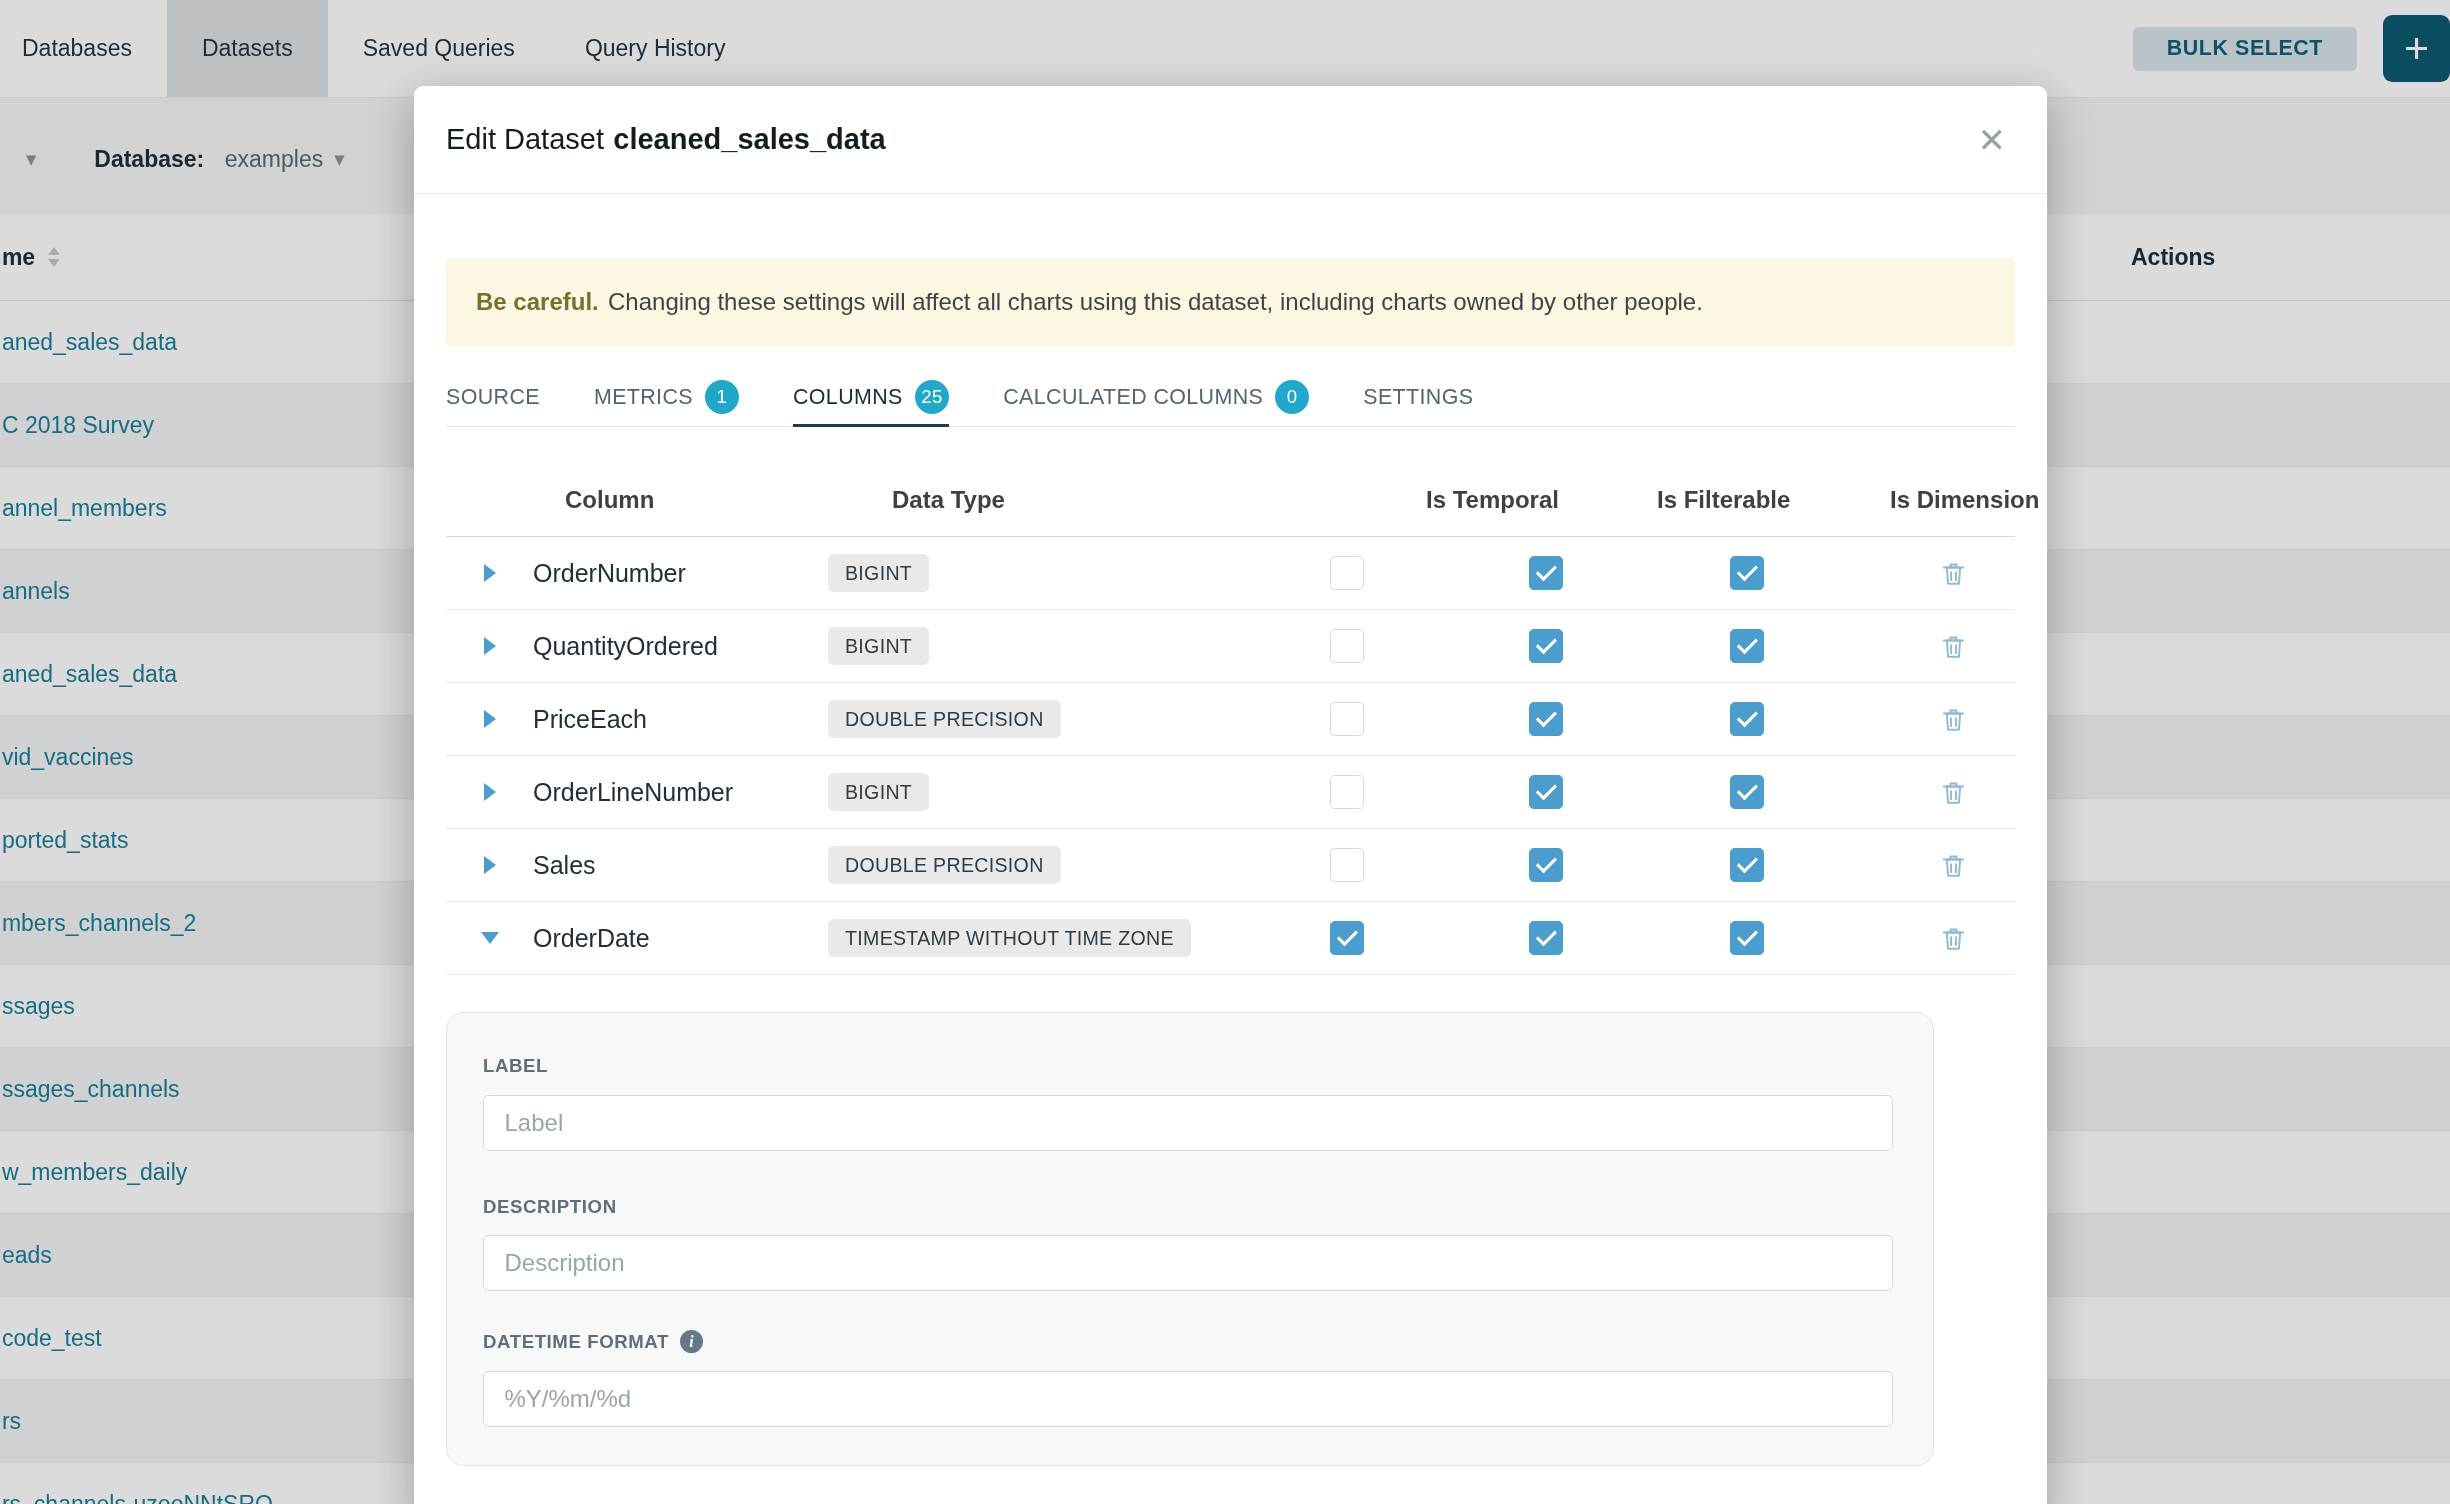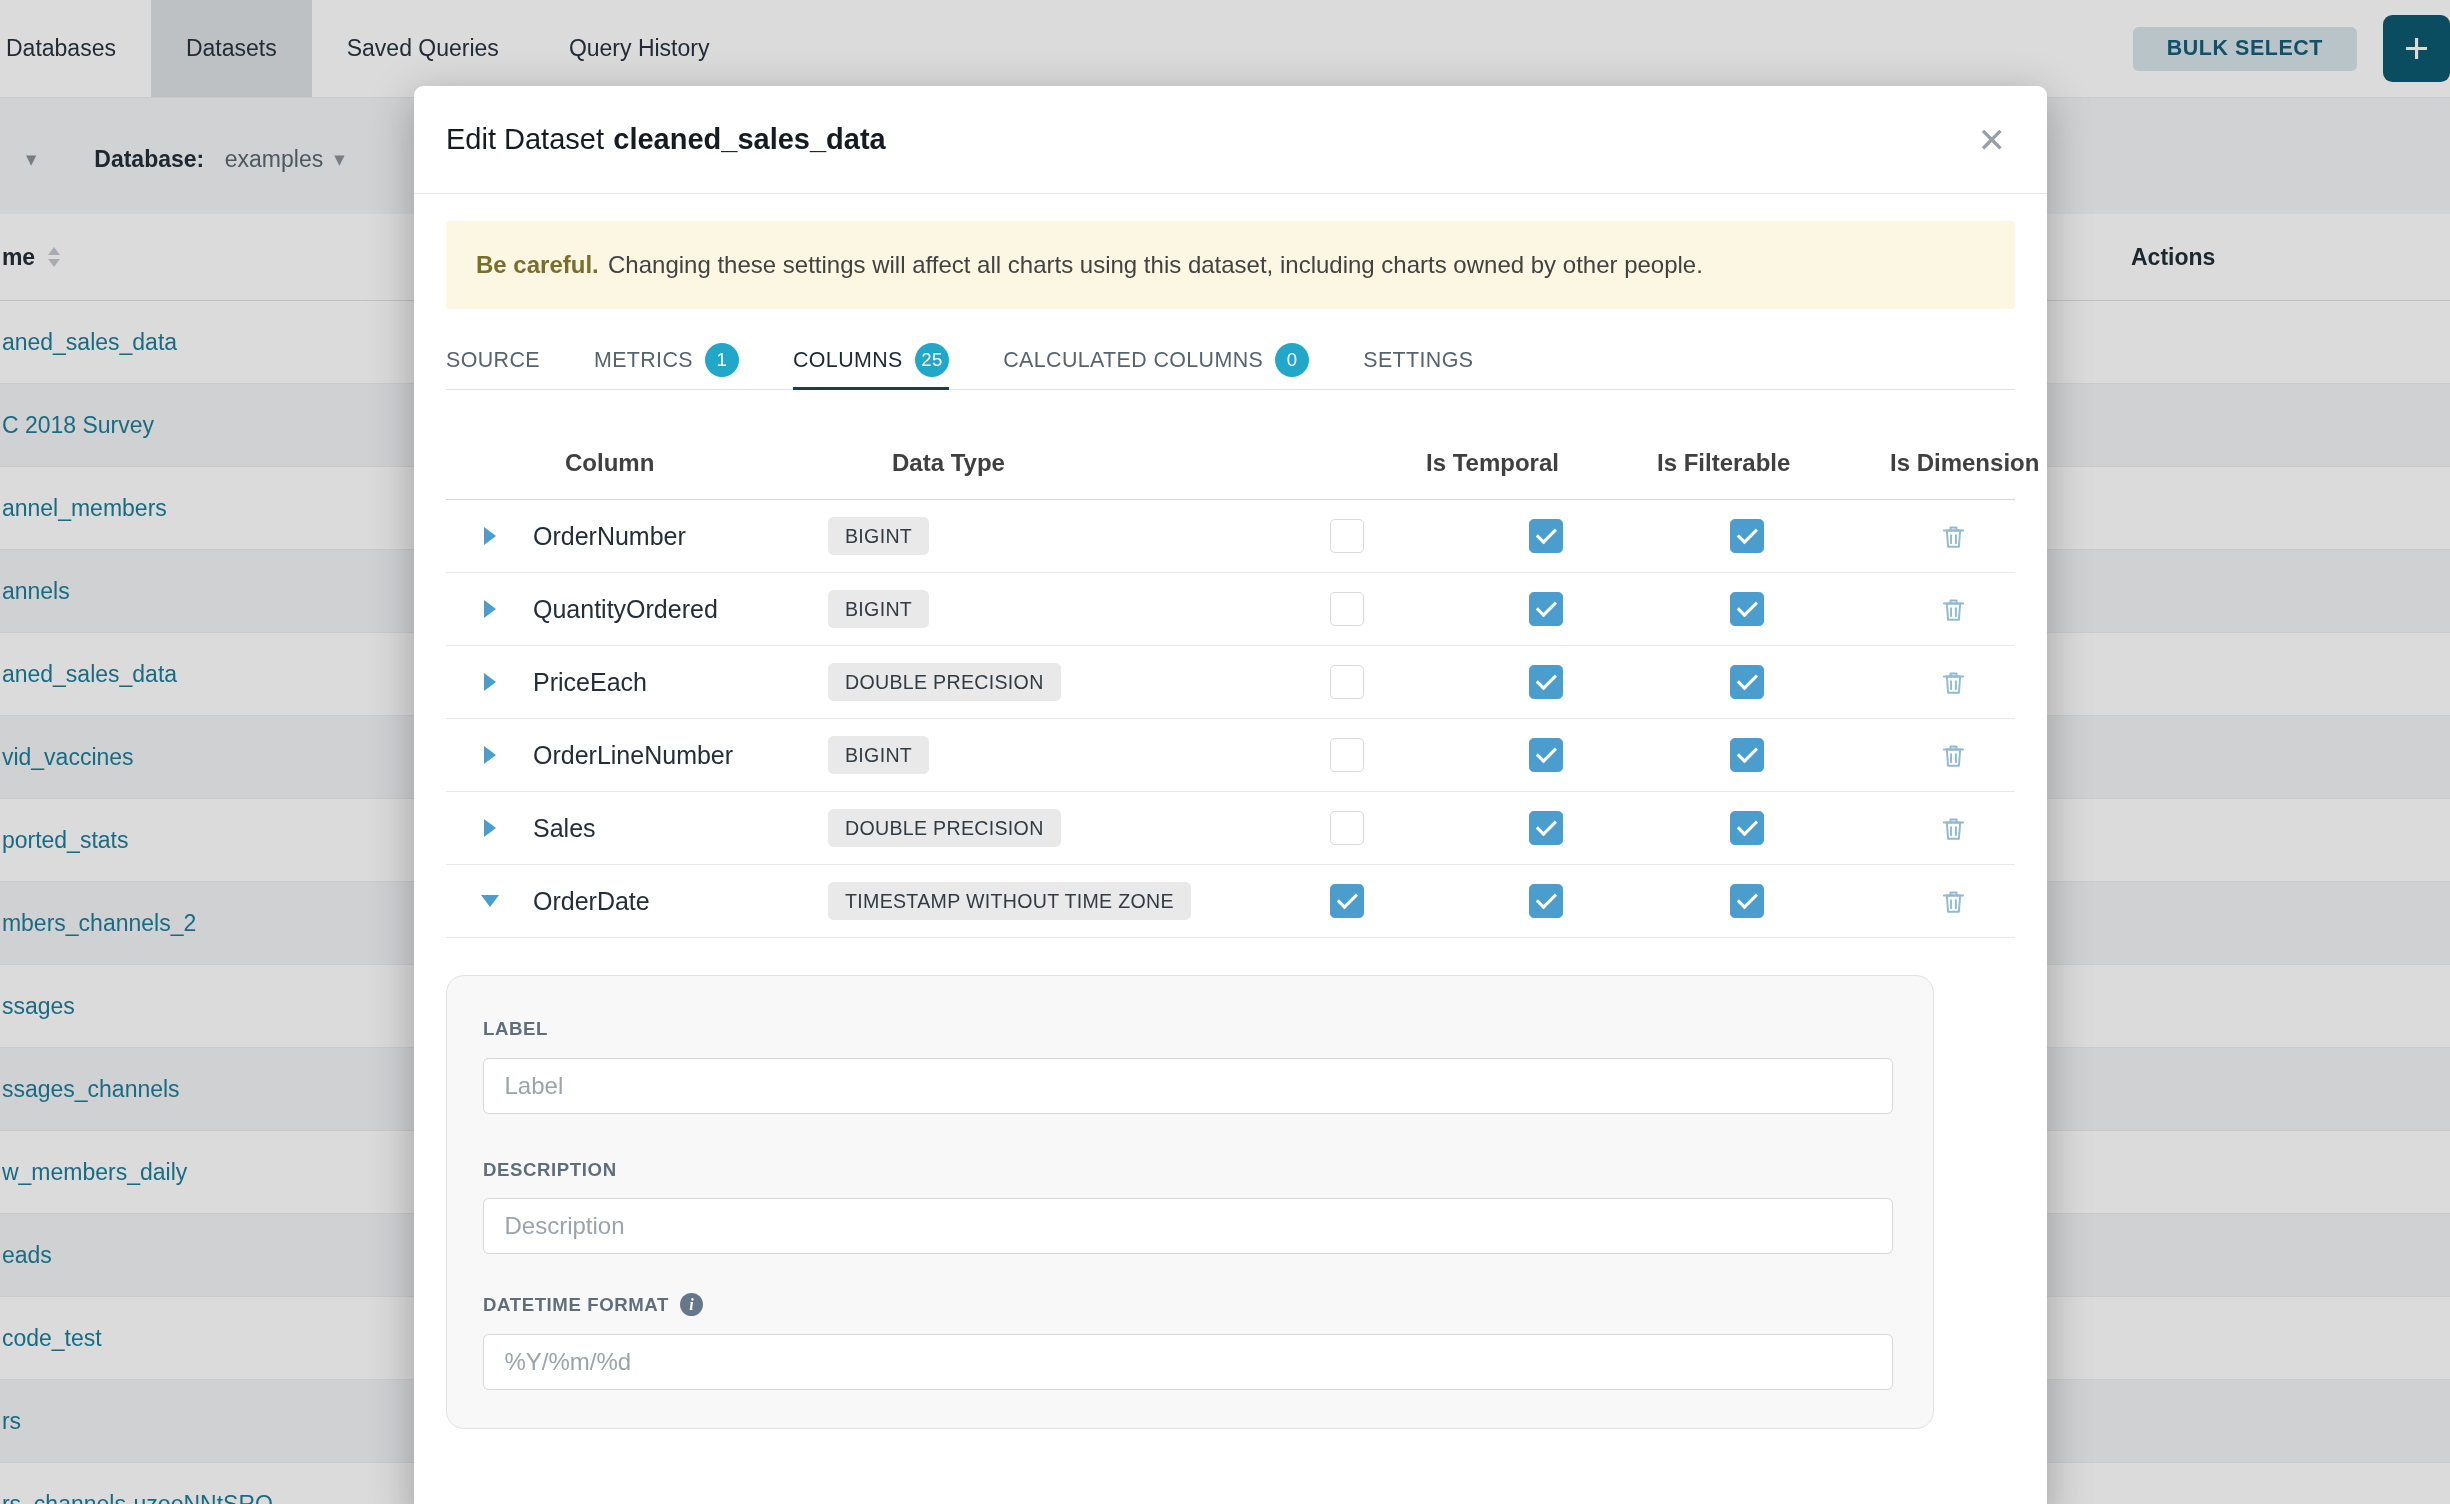--- a/index.html
+++ b/index.html
@@ -7,21 +7,21 @@
     width:2450px;height:1505px;overflow:hidden;position:relative;
     background:#f4f5f6;
     font-family:"Liberation Sans","DejaVu Sans",sans-serif;
     color:#222e38;
   }
   
   .bg-page{position:absolute;inset:0;}
   .topnav{position:absolute;top:0;left:0;right:0;height:97px;background:#fff;border-bottom:0.9px solid #ececec;display:flex;align-items:center;}
   #nav-items{display:flex;align-items:stretch;height:100%;}
   .nav-item{display:flex;align-items:center;padding:0 35px;font-size:23px;color:#27343f;cursor:pointer;white-space:nowrap;}
-  .nav-item:first-child{padding-left:6px;}
+  .nav-item:first-child{padding-left:22px;}
   .nav-item.active{background:#dde1e3;}
   .nav-right{position:absolute;right:0;top:0;height:97px;display:flex;align-items:center;gap:26px;}
   .bulk-select{height:44px;padding:0 34px;background:var(--bulk-select-bg,#d8e5eb);color:var(--bulk-select-text,#155e7b);
     font-size:21.4px;font-weight:bold;letter-spacing:0.6px;border:none;border-radius:5.6px;font-family:inherit;cursor:pointer;}
   .add-btn{width:67px;height:67px;background:var(--add-button-bg,#0d5a70);color:#fff;font-size:43px;line-height:1;
     border:none;border-radius:9.3px;font-family:inherit;cursor:pointer;}
   .filter-row{position:absolute;top:131px;left:0;right:0;height:56px;display:flex;align-items:center;font-size:23px;}
   .chev{color:#8a9299;font-size:20.5px;}
   .chev.first{margin-left:26px;}
   .db-label{font-weight:bold;color:#232f3a;margin-left:58px;}
@@ -39,21 +39,21 @@
   .bg-row.alt{background:#f3f4f5;}
   .bg-link{color:var(--link-teal,#1b7e99);margin-left:1.9px;cursor:pointer;white-space:nowrap;}
   
   .overlay{position:absolute;inset:0;background:rgba(0,0,0,0.14);}
   .modal{position:absolute;left:414px;top:86px;width:1633px;height:1436px;background:#fff;border-radius:9.3px;
     box-shadow:0 11.2px 45px rgba(0,0,0,0.28);}
   .modal-header{height:108px;display:flex;align-items:center;padding:0 41px 0 32px;border-bottom:0.9px solid #e9e9e9;font-size:29px;color:#141c22;box-sizing:border-box;}
   .modal-title b{margin-left:9.3px;}
   .close{margin-left:auto;background:none;border:none;font-size:34px;color:#97a0a6;cursor:pointer;font-family:inherit;padding:0;}
   .modal-body{padding:0 32px;}
-  .warning{margin-top:27px;height:88px;border-radius:3.7px;background:var(--warning-bg,#fcf7e2);display:flex;align-items:center;padding:0 30px;font-size:24px;color:#424242;box-sizing:border-box;}
+  .warning{margin-top:64px;height:88px;border-radius:3.7px;background:var(--warning-bg,#fcf7e2);display:flex;align-items:center;padding:0 30px;font-size:24px;color:#424242;box-sizing:border-box;}
   .warning b{color:var(--warning-accent,#7a6e2b);margin-right:9.3px;white-space:nowrap;}
   .tabs{margin-top:22.4px;display:flex;border-bottom:0.9px solid #e2e2e2;height:59px;box-sizing:border-box;}
   .tab{display:flex;align-items:center;gap:12px;margin-right:54px;font-size:21.4px;color:#56646f;letter-spacing:0.4px;position:relative;cursor:pointer;white-space:nowrap;}
   .tab.active{color:#1c2a35;}
   .tab.active::after{content:'';position:absolute;left:0;right:0;bottom:-0.9px;height:3.7px;background:var(--tab-underline,#1f3d52);}
   .badge{min-width:34px;height:34px;border-radius:17.7px;background:var(--primary,#20a7c9);color:#fff;font-size:18.6px;
     display:inline-flex;align-items:center;justify-content:center;padding:0 6.5px;box-sizing:border-box;}
   .grid-cols{display:grid;grid-template-columns:87px 295px 502px 199px 201px 201px 1fr;align-items:center;}
   .t-head{margin-top:37px;height:72px;border-bottom:0.9px solid #d6d6d6;font-size:24px;font-weight:bold;color:#404040;gap:32px;}
   .t-row{height:72px;border-bottom:0.9px solid #e9e9e9;font-size:25px;color:#222e38;}

